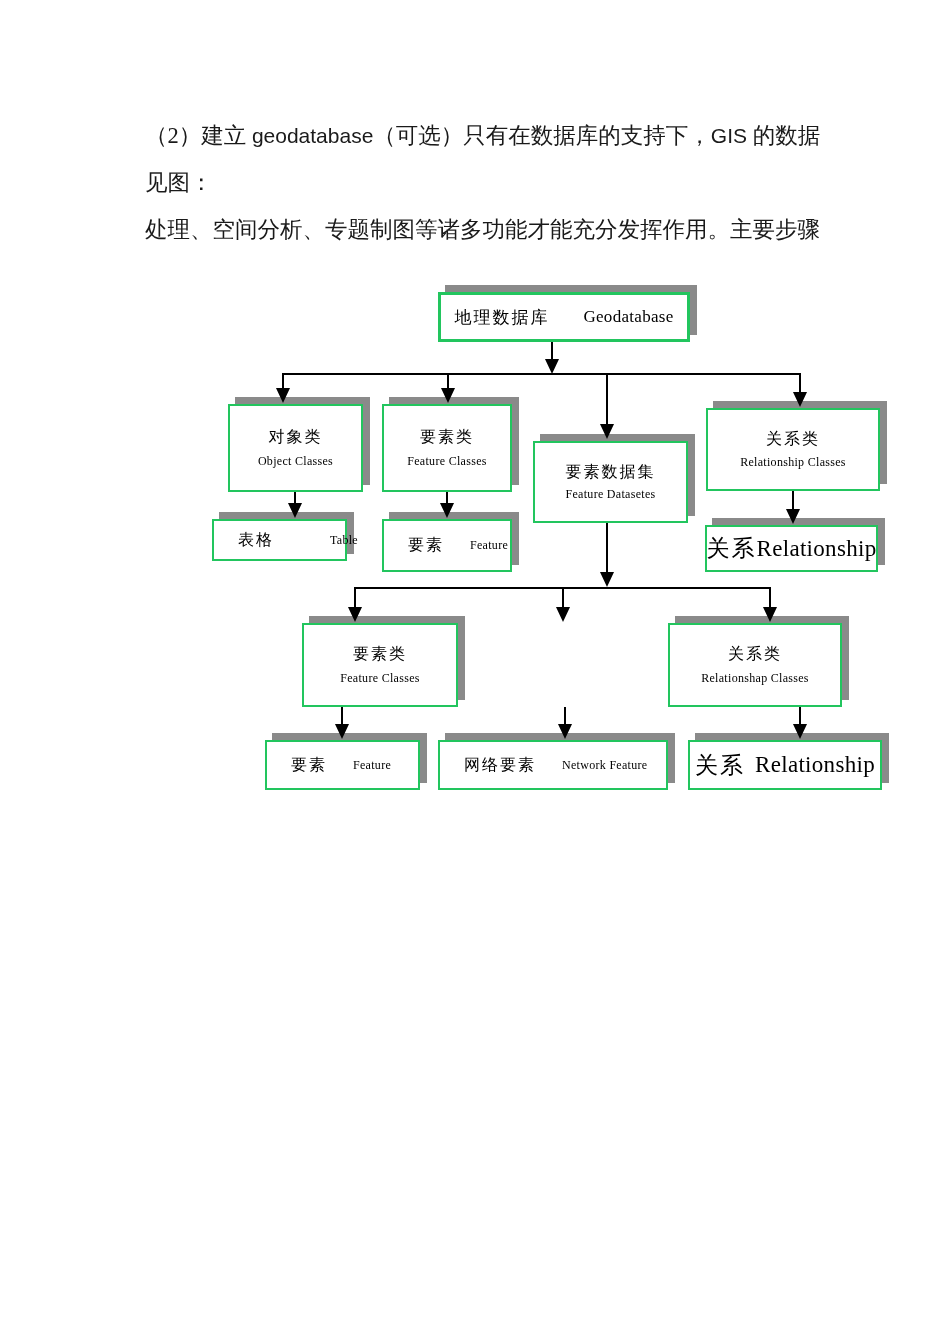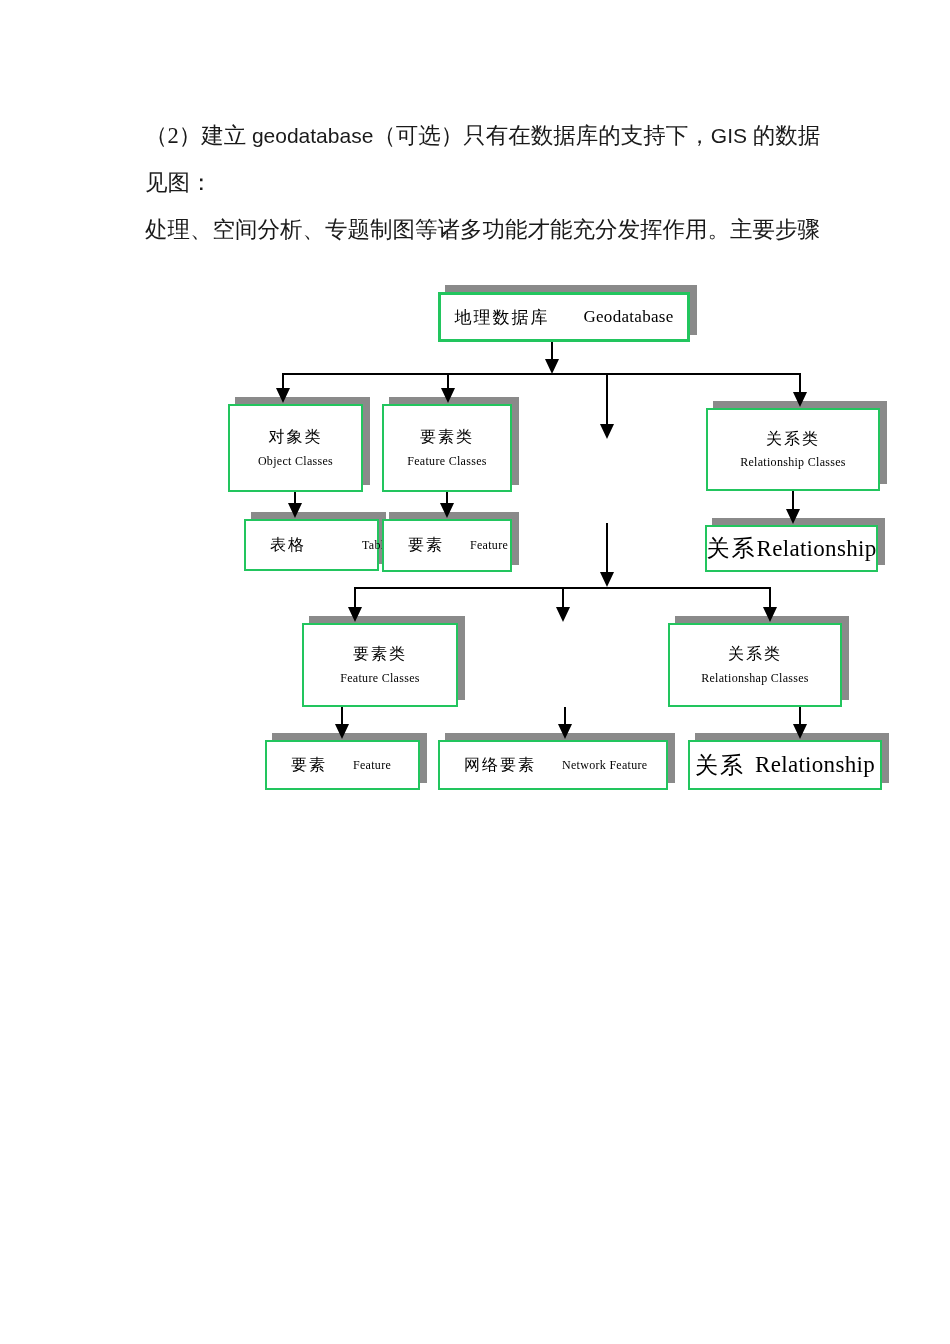--- a/index.html
+++ b/index.html
@@ -67,26 +67,30 @@
   </div>
 
   <div class="box col" style="left:228px;top:404px;width:135px;height:88px;">
     <span class="zh">对象类</span>
     <span class="en">Object Classes</span>
   </div>
   <div class="box col" style="left:382px;top:404px;width:130px;height:88px;">
     <span class="zh">要素类</span>
     <span class="en">Feature Classes</span>
   </div>
+  <div class="box col" style="left:533px;top:441px;width:155px;height:82px;">
+    <span class="zh">要素数据集</span>
+    <span class="en">Feature Datasetes</span>
+  </div>
   <div class="box col" style="left:706px;top:408px;width:174px;height:83px;">
     <span class="zh">关系类</span>
     <span class="en">Relationship Classes</span>
   </div>
 
-  <div class="box rowline leftish" style="left:244px;top:519px;width:135px;height:52px;gap:28px;">
+  <div class="box rowline leftish" style="left:212px;top:519px;width:135px;height:42px;gap:28px;">
     <span class="zh">表格</span>
     <span class="gap-md"></span>
     <span class="en">Table</span>
   </div>
   <div class="box rowline leftish" style="left:382px;top:519px;width:130px;height:53px;">
     <span class="zh">要素</span>
     <span class="gap-md"></span>
     <span class="en">Feature</span>
   </div>
   <div class="box rowline boldbox" style="left:705px;top:525px;width:173px;height:47px;">

